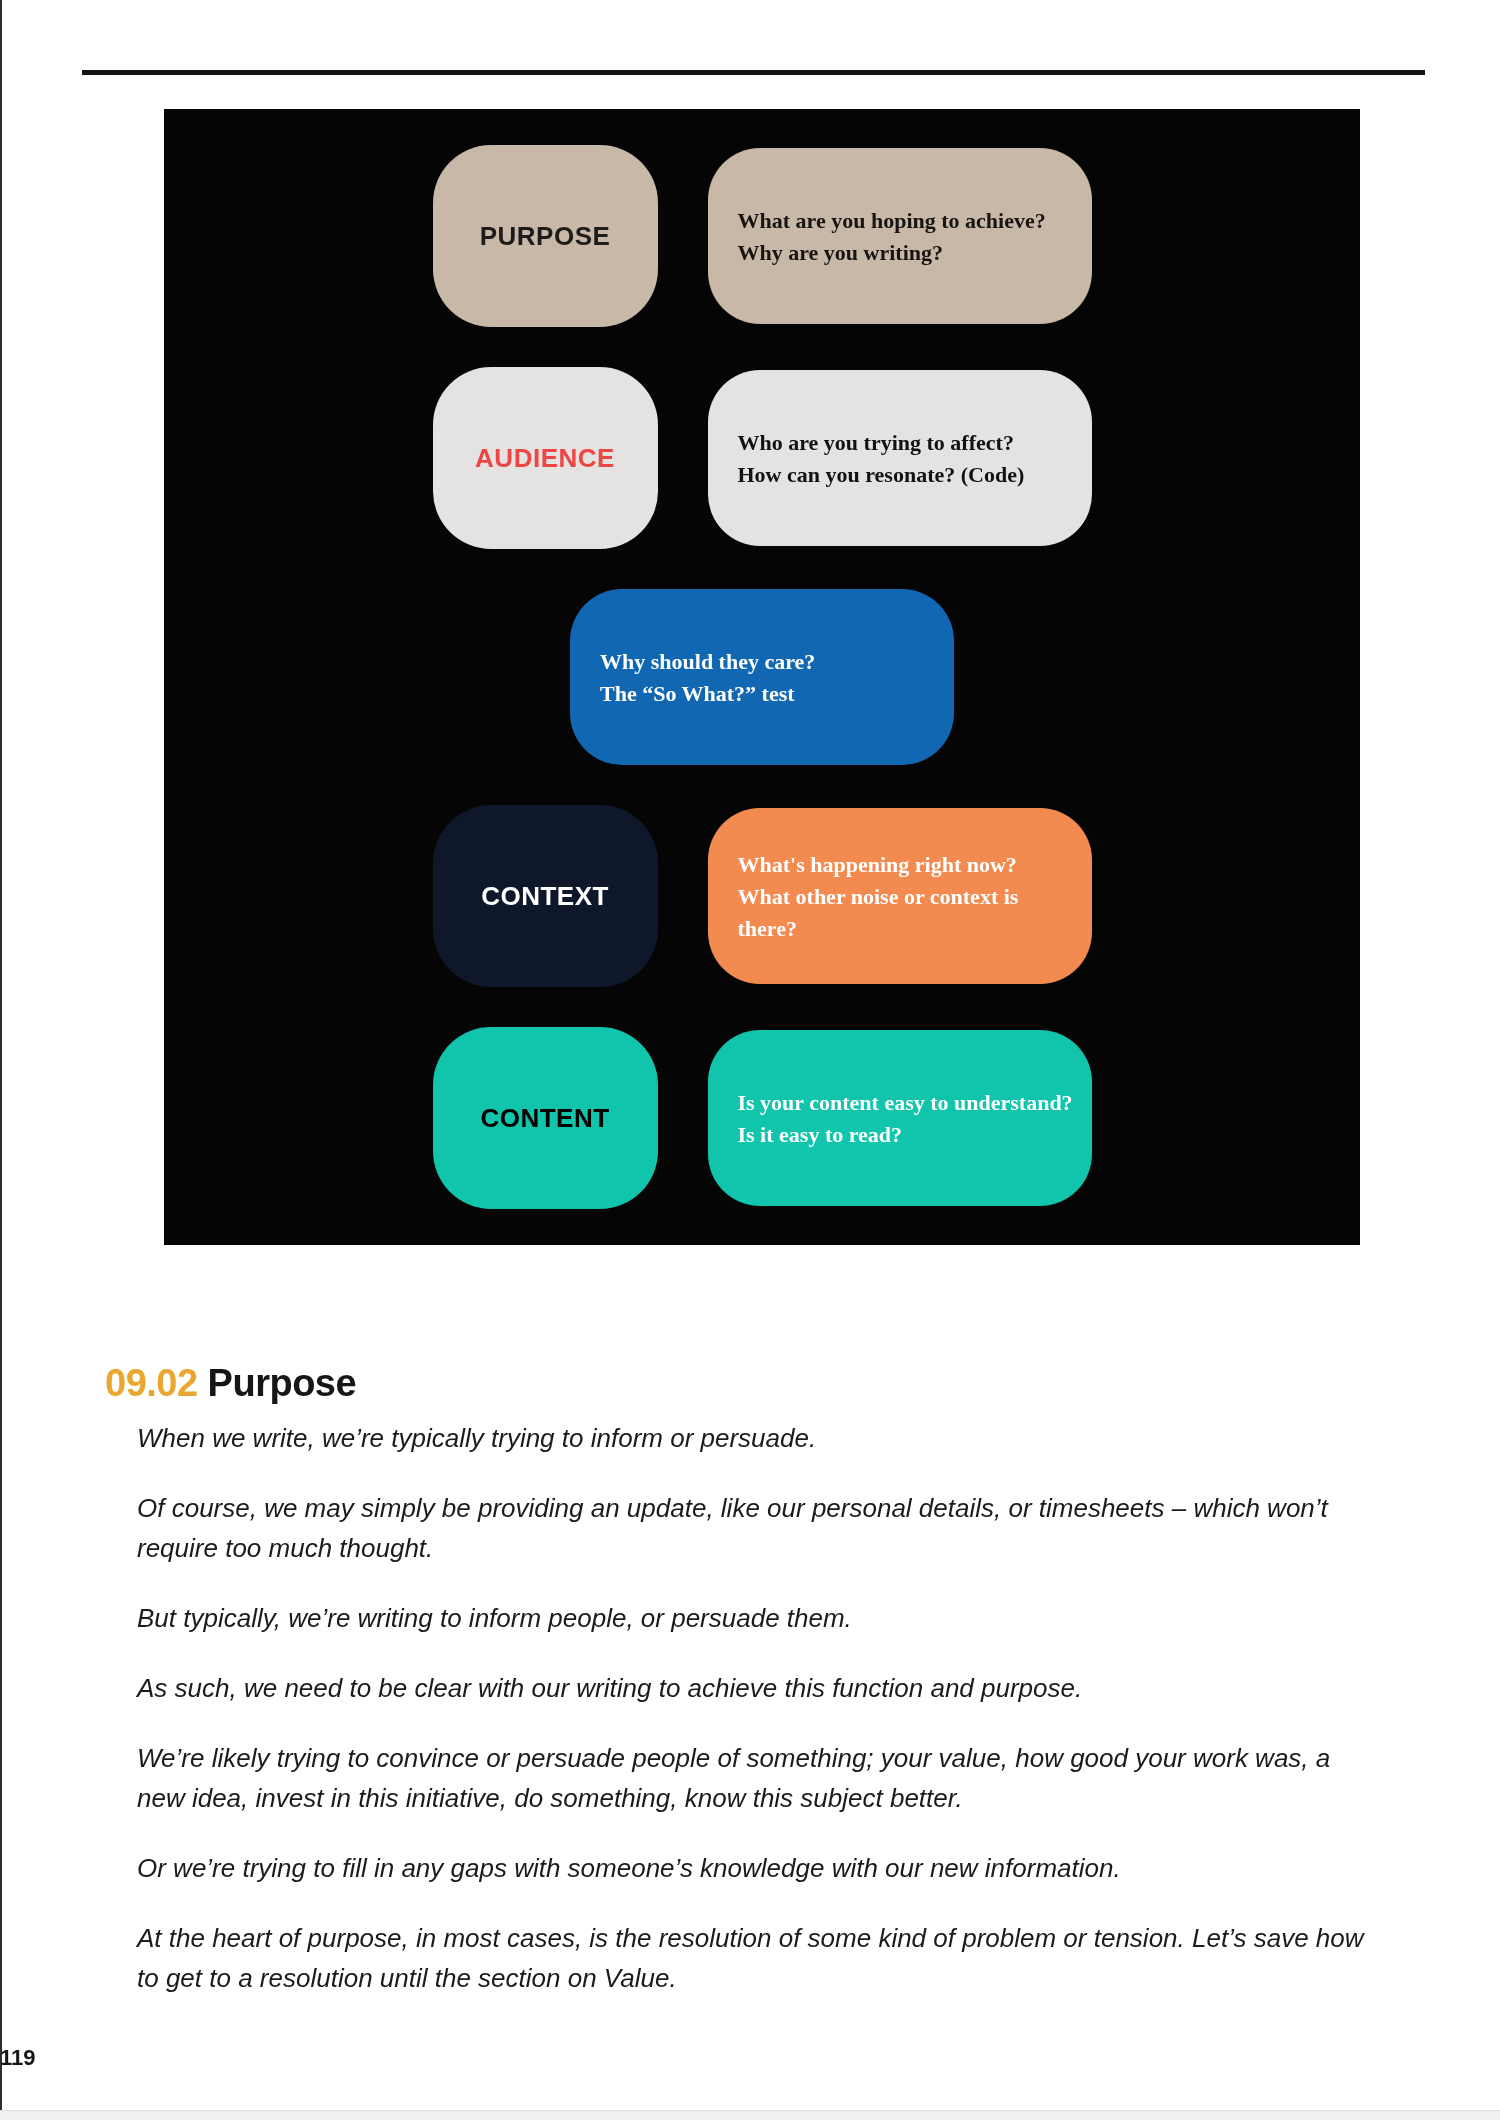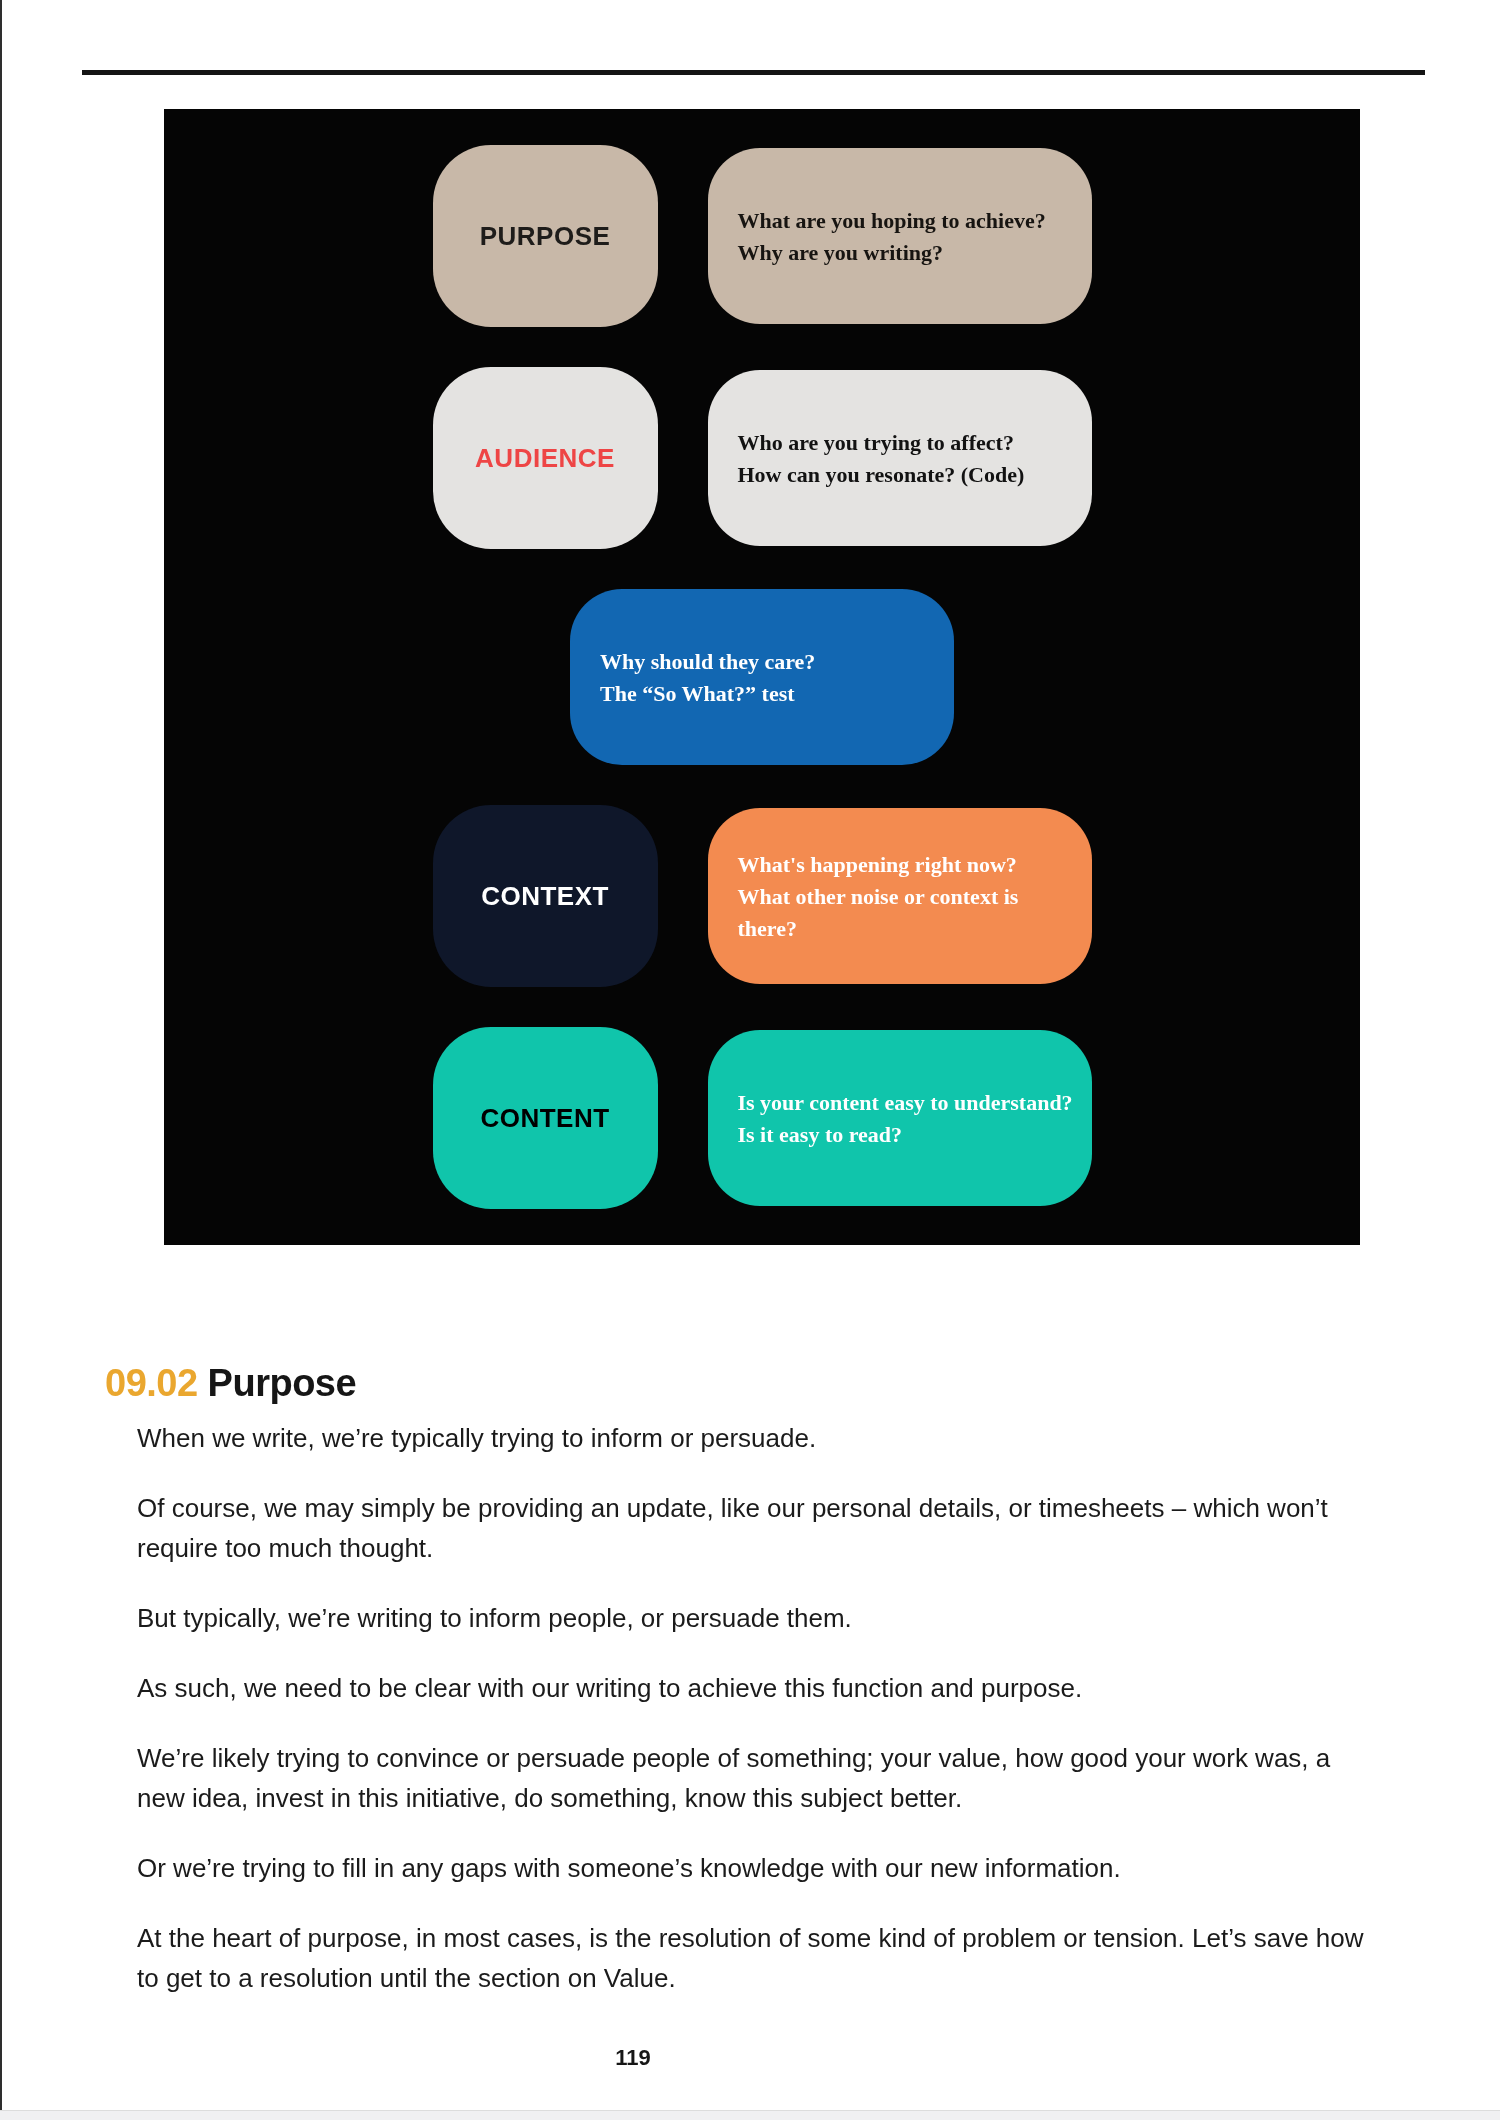--- a/index.html
+++ b/index.html
@@ -51,24 +51,24 @@
   .section-heading{
     position:absolute;left:105px;top:1330px;
     font-size:38px;font-weight:bold;color:#161616;
     letter-spacing:-0.5px;
   }
   .section-heading .sec-num{margin-right:10px;}
   .body-copy{
     position:absolute;left:137px;top:1418px;width:1245px;
     font-size:26px;line-height:40px;color:#1b1b1b;
   }
-  .body-copy p{margin:0 0 30px 0;}
+  .body-copy p{margin:0 0 30px 0;font-style:italic;}
   .page-number{
     position:absolute;left:0;top:2045px;width:1266px;
-    text-align:center;font-size:22px;font-weight:bold;color:#161616;
+    font-size:22px;font-weight:bold;color:#161616;
   }
 </style>
 </head>
 <body>
 
 <div class="page-edge-left"></div>
 
 <div class="top-rule"></div>
 
 <div class="diagram" style="background: rgb(5, 5, 5);">

